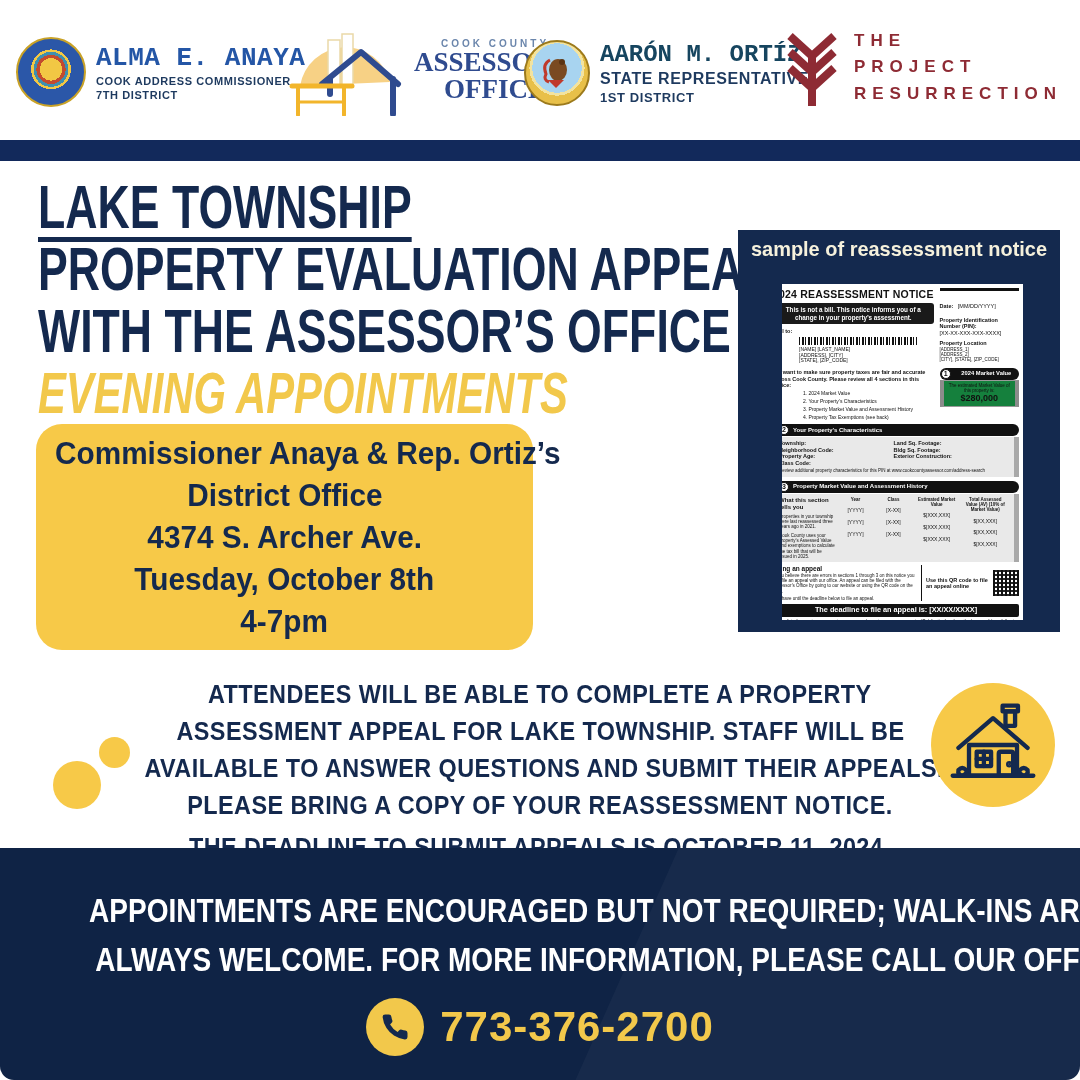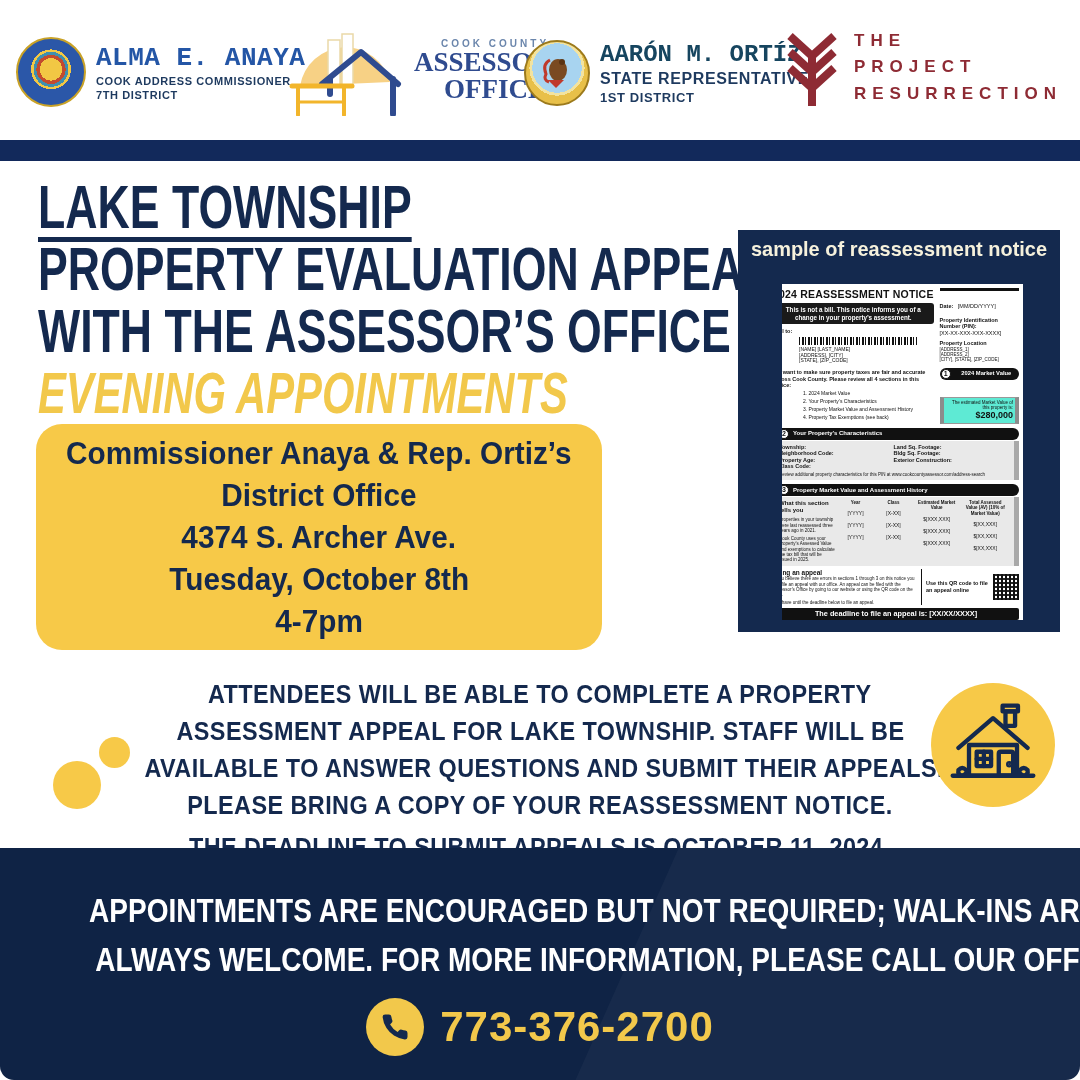--- a/index.html
+++ b/index.html
@@ -29,21 +29,21 @@
   .navy-bar{position:absolute;left:0;top:140px;width:1080px;height:21px;background:#12295B;}
 
   
   .hero{position:absolute;left:38px;top:176px;color:#14294E;}
   .hero .line{height:62px;line-height:62px;font-size:62px;font-weight:bold;white-space:nowrap;}
   .cxl{display:inline-block;transform:scaleX(.72);transform-origin:left center;}
   .hero .underlined{border-bottom:5px solid #14294E;padding-bottom:2px;line-height:56px;}
   .hero .sub{font-style:italic;color:#F2C84B;font-size:58px;}
 
   
-  .event-box{position:absolute;left:36px;top:424px;width:566px;height:226px;border-radius:26px;
+  .event-box{position:absolute;left:36px;top:424px;width:497px;height:226px;border-radius:26px;
      background:#F7C948;display:flex;flex-direction:column;justify-content:center;text-align:center;}
   .event-box .eline{font-size:32px;font-weight:bold;color:#14294E;line-height:42px;white-space:nowrap;}
   .cxc{display:inline-block;transform:scaleX(.93);transform-origin:center;}
 
   
   .sample-panel{position:absolute;left:738px;top:230px;width:322px;height:402px;background:#14294E;}
   .sample-label{margin-top:7px;text-align:center;font-size:21px;font-weight:bold;color:#F6F1DC;white-space:nowrap;transform:scaleX(.95);}
   .doc{position:absolute;left:44px;top:54px;width:241px;height:336px;background:#fff;overflow:hidden;color:#111;}
   .doc-in{margin-left:-14px;width:256px;padding:4px 5px 0 5px;box-sizing:border-box;}
   .doc *{line-height:1.18;}
@@ -59,21 +59,21 @@
      background:repeating-linear-gradient(90deg,#111 0 1px,#fff 1px 3px,#111 3px 5px,#fff 5px 6px);}
   .addr{margin-left:26px;}
   .doc-intro{margin-top:5px;}
   .doc-list{margin:2px 0 0 30px;}
   .rule-top{border-top:3px solid #111;margin-bottom:3px;}
   .pin-val{font-size:5.5px;}
   .badge{display:flex;align-items:center;background:#111;border-radius:7px;color:#fff;height:12px;margin-top:5px;position:relative;padding-left:14px;}
   .badge .num,.secnum{position:absolute;left:1px;top:1px;width:10px;height:10px;border-radius:50%;background:#fff;color:#111;
      font-size:7px;font-weight:bold;display:flex;align-items:center;justify-content:center;border:1px solid #111;box-sizing:border-box;}
   .badge .btxt{font-size:5.8px;font-weight:bold;margin:0 auto;}
-  .valbox{border:1px solid #999;border-left:4px solid #8c8c8c;border-right:4px solid #8c8c8c;text-align:right;padding:2px;margin-top:17px;background:#5eead4;}
+  .valbox{border:1px solid #999;border-left:4px solid #8c8c8c;border-right:4px solid #8c8c8c;text-align:center;padding:2px;margin-top:0;background:#15803d;}
   .valbox .big{font-size:9px;font-weight:bold;}
   .secbar{position:relative;background:#111;color:#fff;border-radius:7px;height:12px;display:flex;align-items:center;padding-left:20px;margin-top:4px;}
   .secbar .stitle{font-size:6px;font-weight:bold;}
   .secbar .secnum{left:6px;}
   .greybox{background:#E9E9E9;border-right:5px solid #A9A9A9;padding:3px 6px;margin-top:1px;}
   .chars{display:flex;}
   .chars div{flex:1;}
   .hist{display:flex;gap:3px;}
   .h-c0{flex:1.6;}
   .h-c{flex:1;text-align:center;}

